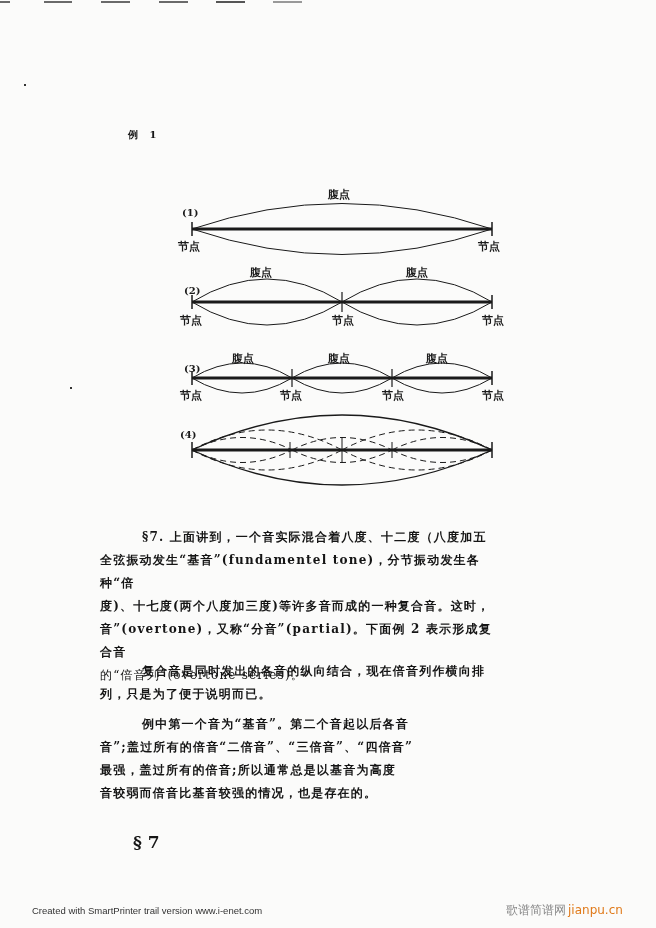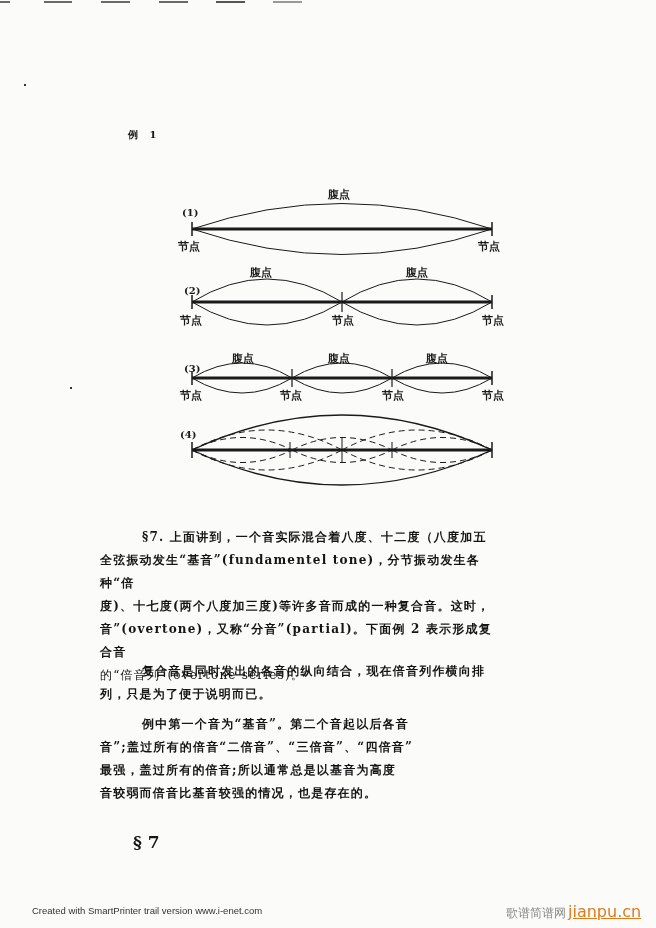--- a/index.html
+++ b/index.html
@@ -35,21 +35,21 @@
       font-size: 17px; font-weight: bold;
     }
     .footer-left {
       position: absolute; left: 32px; top: 905px;
       font-family: "Liberation Sans", sans-serif; font-size: 9.5px; color: #333;
     }
     .footer-right {
       position: absolute; left: 506px; top: 902px;
       font-family: "DejaVu Sans", sans-serif; font-size: 12px; color: #8a8a8a;
     }
-    .footer-right .domain { color: #e07a1a; font-size: 16px; margin-left: 2px; text-decoration: underline; }
+    .footer-right .domain { color: #e07a1a; font-size: 12px; margin-left: 2px; }
   </style>
 </head>
 <body>
 
 <div class="topmarks">
   <div class="topmark" style="left:0;width:10px;"></div>
   <div class="topmark" style="left:44px;width:28px;"></div>
   <div class="topmark" style="left:101px;width:29px;"></div>
   <div class="topmark" style="left:159px;width:29px;"></div>
   <div class="topmark" style="left:216px;width:29px;background:#555;"></div>

